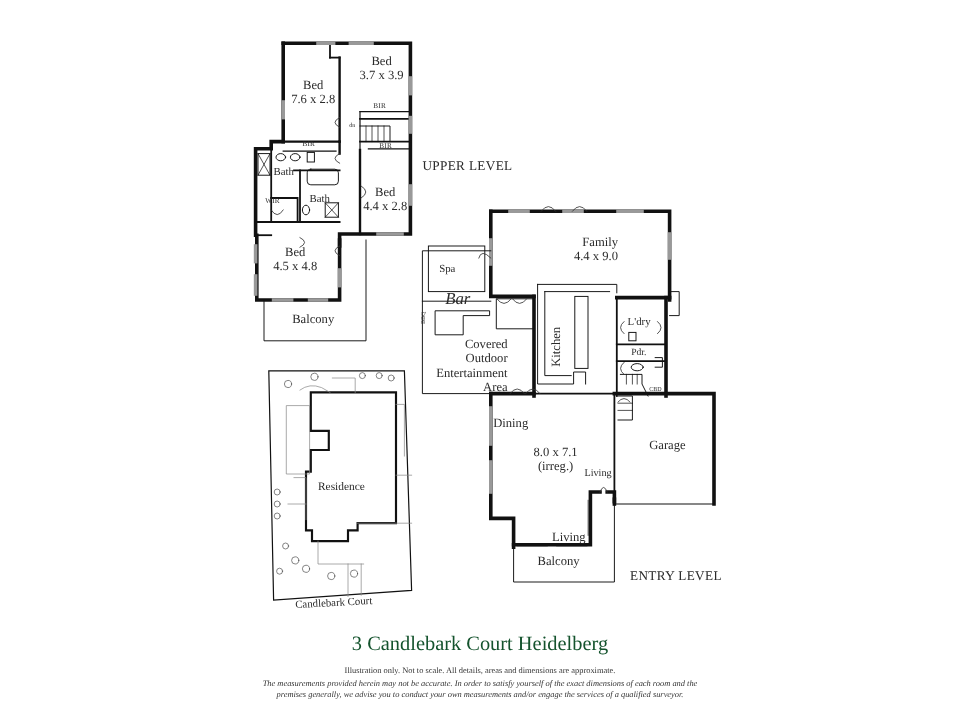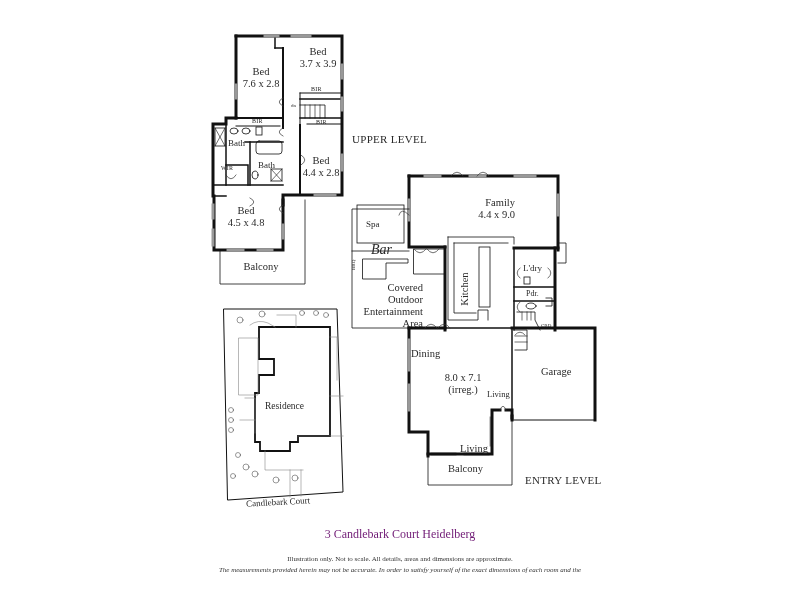--- a/index.html
+++ b/index.html
@@ -3,21 +3,21 @@
 <meta charset="utf-8">
 <style>
   html, body { margin:0; padding:0; background:#ffffff; }
   body { width:800px; height:600px; position:relative; overflow:hidden; font-family:"Liberation Serif", serif; color:#222; }
   svg { position:absolute; left:0; top:0; }
   .lbl { position:absolute; font-family:"Liberation Serif", serif; color:#2a2a2a; text-align:center; white-space:nowrap; line-height:1.15; }
   .room { font-size:10.5px; }
   .small { font-size:6px; letter-spacing:0.2px; }
   .tiny { font-size:5px; }
   .level { font-size:11px; letter-spacing:0.3px; }
-  .title { position:absolute; left:0; width:800px; top:527px; text-align:center; font-size:12px; color:#701a75; }
+  .title { position:absolute; left:0; width:800px; top:527px; text-align:center; font-size:17px; color:#14532d; }
   .disc1 { position:absolute; left:0; width:800px; top:555px; text-align:center; font-size:7px; color:#333; }
   .disc2 { position:absolute; left:0; width:800px; top:566px; text-align:center; font-size:7px; font-style:italic; color:#333; line-height:1.35; }
 </style>
 </head>
 <body>
 
 <svg width="800" height="600" viewBox="0 0 800 600">
   <g fill="none" stroke="#111" stroke-linecap="square">
 
     <path d="M236,36 L342,36 L342,195 L283,195 L283,200 L283,205" stroke-width="3"></path>
@@ -251,13 +251,14 @@
 <div class="lbl room" style="left:448px;top:463px;">Balcony</div>
 <div class="lbl level" style="left:525px;top:474px;">ENTRY LEVEL</div>
 
 <div class="lbl" style="left:265px;top:401px;font-size:9.5px;">Residence</div>
 <div class="lbl" style="left:246px;top:497px;font-size:9px;transform:rotate(-3deg);">Candlebark Court</div>
 
 <div class="title">3 Candlebark Court Heidelberg</div>
 <div class="disc1">Illustration only. Not to scale. All details, areas and dimensions are approximate.</div>
 <div class="disc2">
   <div>The measurements provided herein may not be accurate. In order to satisfy yourself of the exact dimensions of each room and the</div>
+  <div>premises generally, we advise you to conduct your own measurements and/or engage the services of a qualified surveyor.</div>
 </div>
 
 </body></html>

